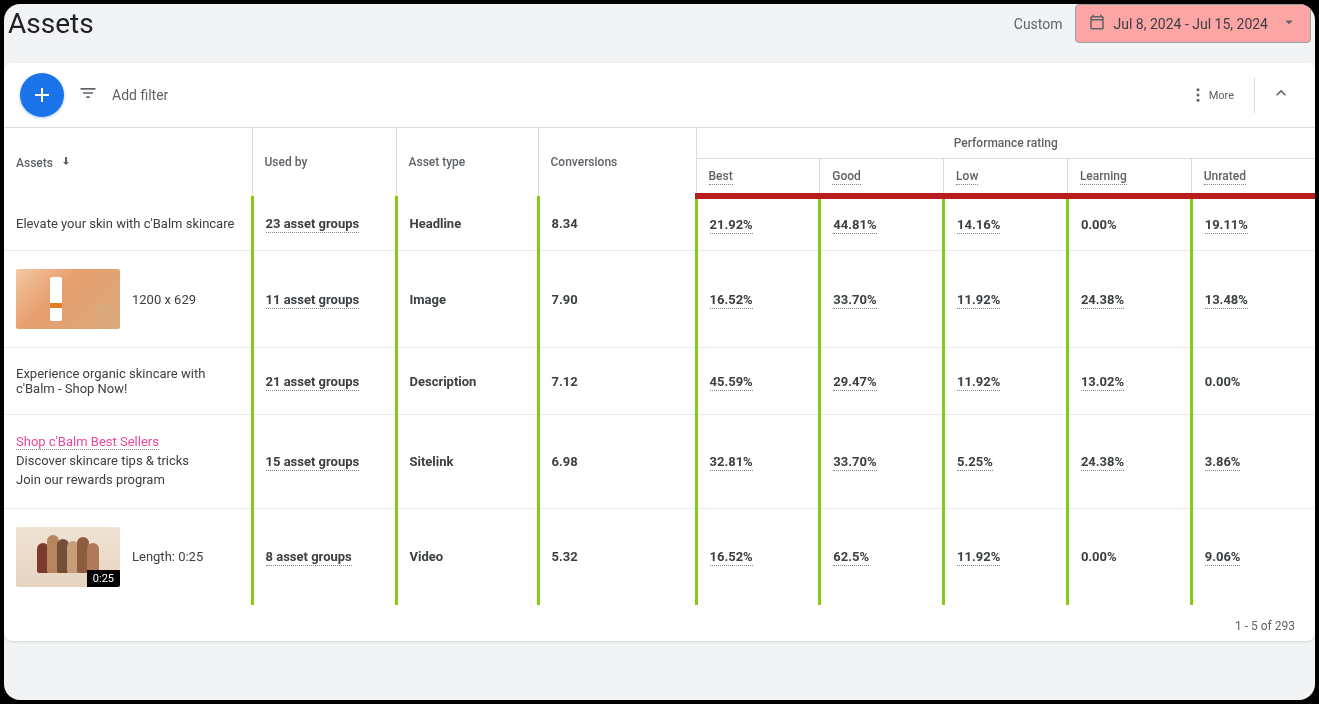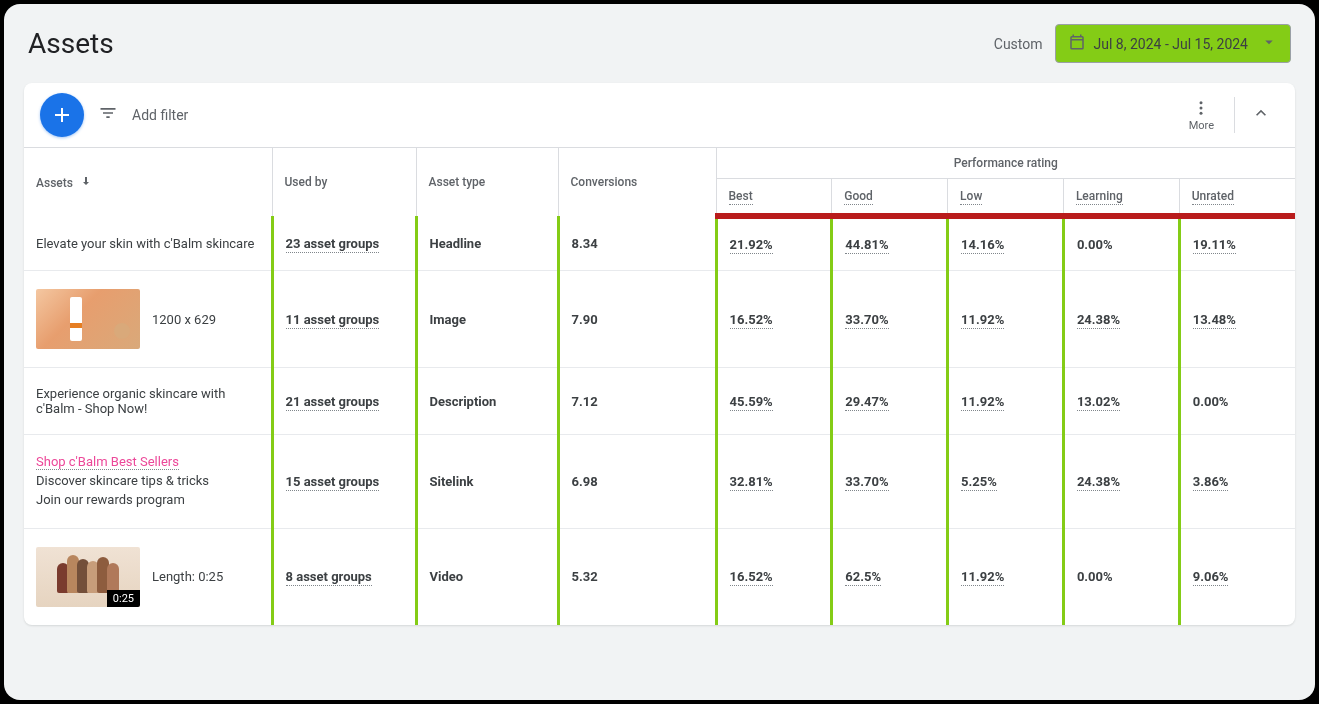--- a/index.html
+++ b/index.html
@@ -5,37 +5,36 @@
 * { box-sizing: border-box; margin: 0; padding: 0; }
 html, body { width: 1319px; height: 704px; font-family: Roboto, Arial, sans-serif; }
 body {
   background: #000;
   padding: 4px;
 }
 .frame {
   width: 100%; height: 100%;
   background: #f1f3f4;
   border-radius: 16px;
-  padding: 20px;
   overflow: hidden;
 }
 .header-row {
   display: flex; align-items: center; justify-content: space-between;
   margin-bottom: 20px;
   padding: 0 4px;
 }
 .page-title {
   font-size: 28px; font-weight: 400; color: #202124;
 }
 .right-controls { display: flex; align-items: center; gap: 12px; }
 .custom-label { font-size: 14px; color: #5f6368; }
 .date-picker {
   display: inline-flex; align-items: center; gap: 8px;
   border: 1px solid #9aa0a6; border-radius: 4px;
-  padding: 8px 12px; background: #84cc16;
+  padding: 8px 12px; background: #fca5a5;
   font-size: 14px; color: #3c4043; cursor: pointer;
 }
 .date-picker svg { width: 18px; height: 18px; fill: #5f6368; }
 .date-picker .caret { margin-left: 4px; }
 
 .card {
   background: #fff; border-radius: 8px;
   box-shadow: 0 1px 2px rgba(60,64,67,0.15);
   overflow: hidden;
 }
@@ -49,21 +48,21 @@
   width: 44px; height: 44px; border-radius: 50%;
   background: #1a73e8; color: #fff;
   display: flex; align-items: center; justify-content: center;
   cursor: pointer; box-shadow: 0 1px 3px rgba(26,115,232,0.4);
 }
 .add-btn svg { width: 24px; height: 24px; fill: #fff; }
 .filter-icon svg { width: 20px; height: 20px; fill: #5f6368; }
 .add-filter-text { font-size: 14px; color: #5f6368; }
 
 .toolbar-right { display: flex; align-items: center; }
-.more-btn { display: flex; flex-direction: column; align-items: center; gap: 2px; padding: 0 12px; cursor: pointer; }
+.more-btn { display: flex; flex-direction: row; align-items: center; gap: 2px; padding: 0 12px; cursor: pointer; }
 .more-btn svg { width: 18px; height: 18px; fill: #5f6368; }
 .more-btn span { font-size: 11px; color: #5f6368; }
 .vdiv { width: 1px; height: 36px; background: #dadce0; margin: 0 8px; }
 .collapse-btn { padding: 8px; cursor: pointer; }
 .collapse-btn svg { width: 20px; height: 20px; fill: #5f6368; }
 
 table { width: 100%; border-collapse: collapse; table-layout: fixed; }
 thead th {
   text-align: left; font-size: 12px; font-weight: 500; color: #5f6368;
   padding: 10px 12px; border-top: 1px solid #dadce0;
@@ -315,14 +314,15 @@
           <td class="col-split">5.32</td>
           <td class="col-split"><span class="dotted">16.52%</span></td>
           <td class="col-split"><span class="dotted">62.5%</span></td>
           <td class="col-split"><span class="dotted">11.92%</span></td>
           <td class="col-split"><span>0.00%</span></td>
           <td class="col-split"><span class="dotted">9.06%</span></td>
         </tr>
       </tbody>
     </table>
 
+    <div class="footer">1 - 5 of 293</div>
   </div>
 </div>
 
 </body></html>

